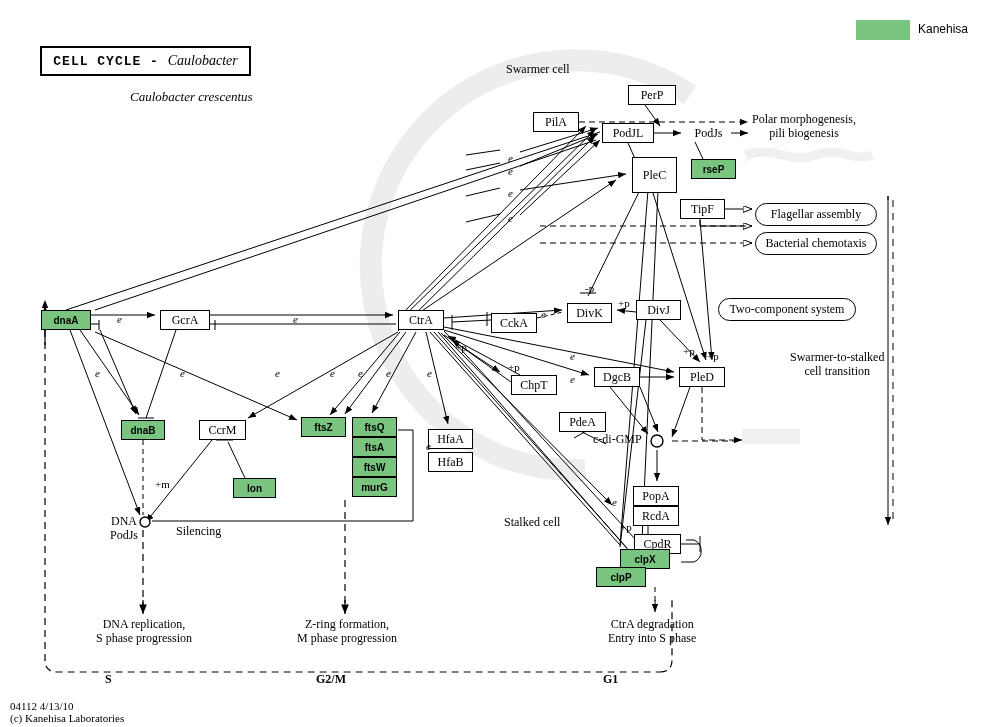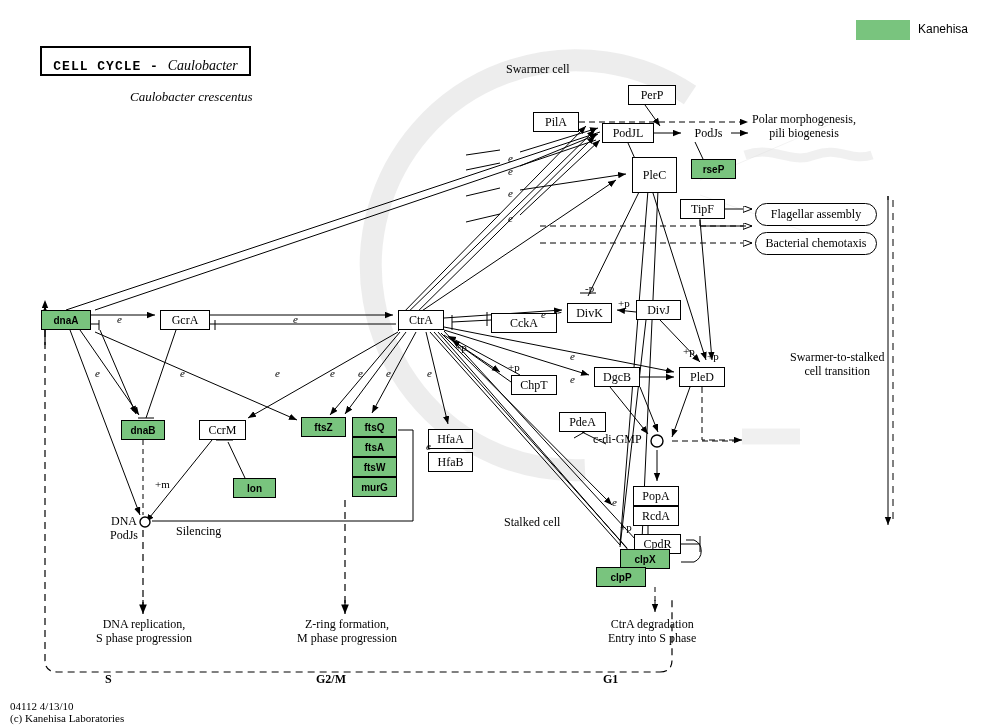--- a/index.html
+++ b/index.html
@@ -10,21 +10,21 @@
         font-family:"Liberation Serif",serif;font-size:12px;color:#000;
         display:flex;align-items:center;justify-content:center;white-space:nowrap;}
   .node.green{background:#79c47e;font-family:"Liberation Sans",sans-serif;font-size:10px;font-weight:bold;}
   .node.plainlabel{border:none;background:transparent;}
   .round{border-radius:12px;}
   .txt{position:absolute;font-family:"Liberation Serif",serif;font-size:12px;color:#000;white-space:pre;line-height:1.15;}
   .txt.center{text-align:center;}
   .txt.bold{font-weight:bold;}
   .txt.ital{font-style:italic;}
   .title-box{position:absolute;border:2px solid #000;background:#fff;
-             display:flex;align-items:flex-end;justify-content:center;}
+             display:flex;align-items:center;justify-content:center;}
   .title-box span{font-family:"Liberation Mono",monospace;font-size:13px;letter-spacing:1px;}
   .title-box span i{font-family:"Liberation Serif",serif;font-style:italic;font-size:14px;letter-spacing:0;}
   .legend-sw{position:absolute;width:54px;height:20px;background:#79c47e;}
   .legend-lb{position:absolute;font-family:"Liberation Sans",sans-serif;font-size:12px;}
   .elab{position:absolute;font-family:"Liberation Serif",serif;font-size:11px;font-style:italic;}
   .plab{position:absolute;font-family:"Liberation Serif",serif;font-size:11px;}
 </style>
 </head>
 <body>
 
@@ -226,21 +226,21 @@
       <div class="node" style="left: 628px; top: 85px; width: 48px; height: 20px;">PerP</div>
       <div class="node" style="left: 533px; top: 112px; width: 46px; height: 20px;">PilA</div>
       <div class="node" style="left: 602px; top: 123px; width: 52px; height: 20px;">PodJL</div>
       <div class="node plainlabel" style="left: 686px; top: 124px; width: 45px; height: 18px;">PodJs</div>
       <div class="node green" style="left: 691px; top: 159px; width: 45px; height: 20px;">rseP</div>
       <div class="node" style="left: 632px; top: 157px; width: 45px; height: 36px;">PleC</div>
       <div class="node" style="left: 680px; top: 199px; width: 45px; height: 20px;">TipF</div>
       <div class="node green" style="left: 41px; top: 310px; width: 50px; height: 20px;">dnaA</div>
       <div class="node" style="left: 160px; top: 310px; width: 50px; height: 20px;">GcrA</div>
       <div class="node" style="left: 398px; top: 310px; width: 46px; height: 20px;">CtrA</div>
-      <div class="node" style="left: 491px; top: 313px; width: 66px; height: 20px;">CckA</div>
+      <div class="node" style="left: 491px; top: 313px; width: 46px; height: 20px;">CckA</div>
       <div class="node" style="left: 567px; top: 303px; width: 45px; height: 20px;">DivK</div>
       <div class="node" style="left: 636px; top: 300px; width: 45px; height: 20px;">DivJ</div>
       <div class="node" style="left: 511px; top: 375px; width: 46px; height: 20px;">ChpT</div>
       <div class="node" style="left: 594px; top: 367px; width: 46px; height: 20px;">DgcB</div>
       <div class="node" style="left: 679px; top: 367px; width: 46px; height: 20px;">PleD</div>
       <div class="node green" style="left: 121px; top: 420px; width: 44px; height: 20px;">dnaB</div>
       <div class="node" style="left: 199px; top: 420px; width: 47px; height: 20px;">CcrM</div>
       <div class="node green" style="left: 301px; top: 417px; width: 45px; height: 20px;">ftsZ</div>
       <div class="node green" style="left: 352px; top: 417px; width: 45px; height: 20px;">ftsQ</div>
       <div class="node green" style="left: 352px; top: 437px; width: 45px; height: 20px;">ftsA</div>
@@ -257,20 +257,21 @@
       <div class="node green" style="left: 596px; top: 567px; width: 50px; height: 20px;">clpP</div>
     </div>
 
   <div class="txt center" style="left:104px;top:515px;width:40px;">DNA
 PodJs</div>
   <div class="txt" style="left:593px;top:433px;">c-di-GMP</div>
   <div class="txt" style="left:176px;top:525px;">Silencing</div>
 
   <div class="node round" style="left:755px;top:203px;width:122px;height:23px;">Flagellar assembly</div>
   <div class="node round" style="left:755px;top:232px;width:122px;height:23px;">Bacterial chemotaxis</div>
+  <div class="node round" style="left:718px;top:298px;width:138px;height:23px;">Two-component system</div>
 
   <div class="txt center" style="left:752px;top:113px;">Polar morphogenesis,
 pili biogenesis</div>
   <div class="txt center" style="left:790px;top:351px;">Swarmer-to-stalked
 cell transition</div>
   <div class="txt center" style="left:96px;top:618px;">DNA replication,
 S phase progression</div>
   <div class="txt center" style="left:297px;top:618px;">Z-ring formation,
 M phase progression</div>
   <div class="txt center" style="left:608px;top:618px;">CtrA degradation

